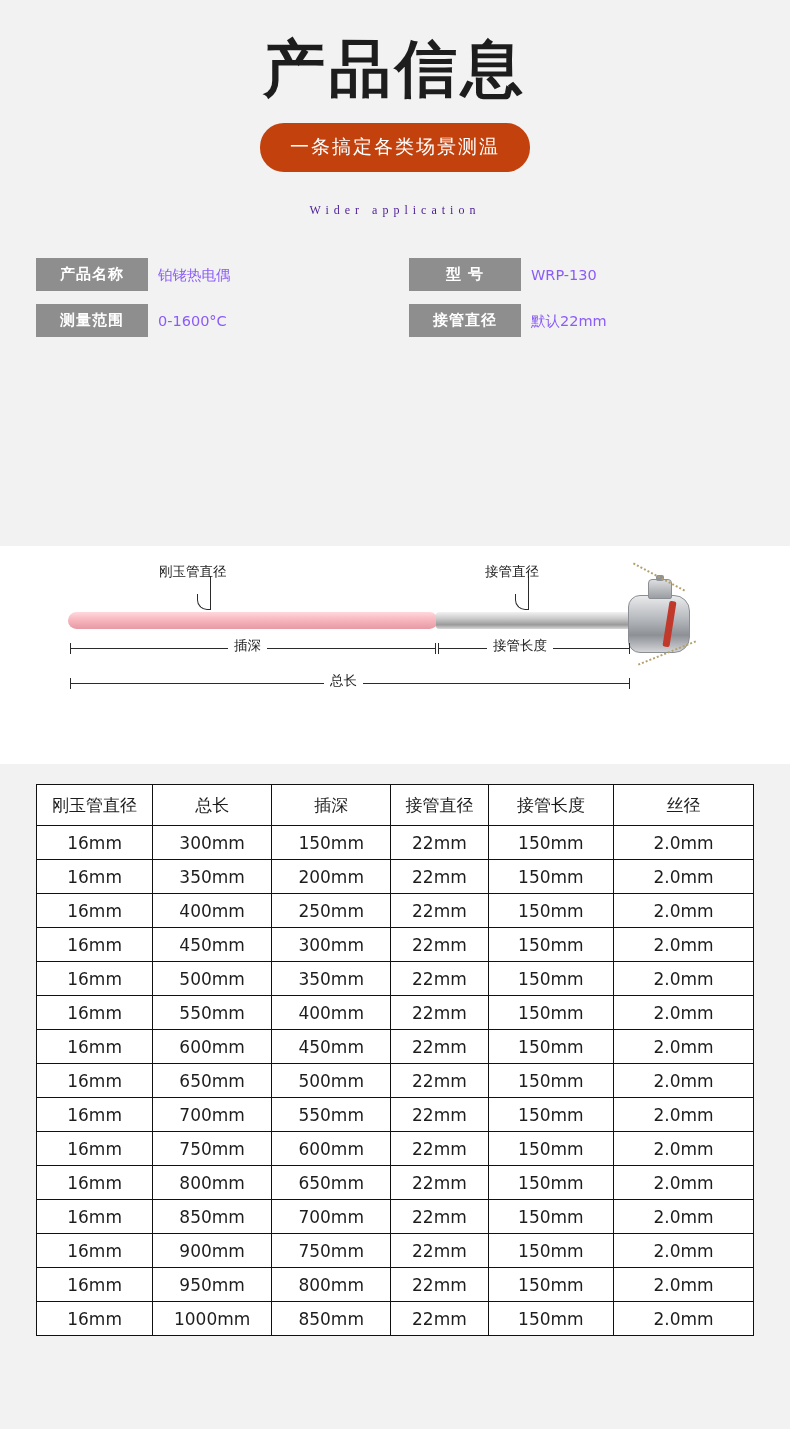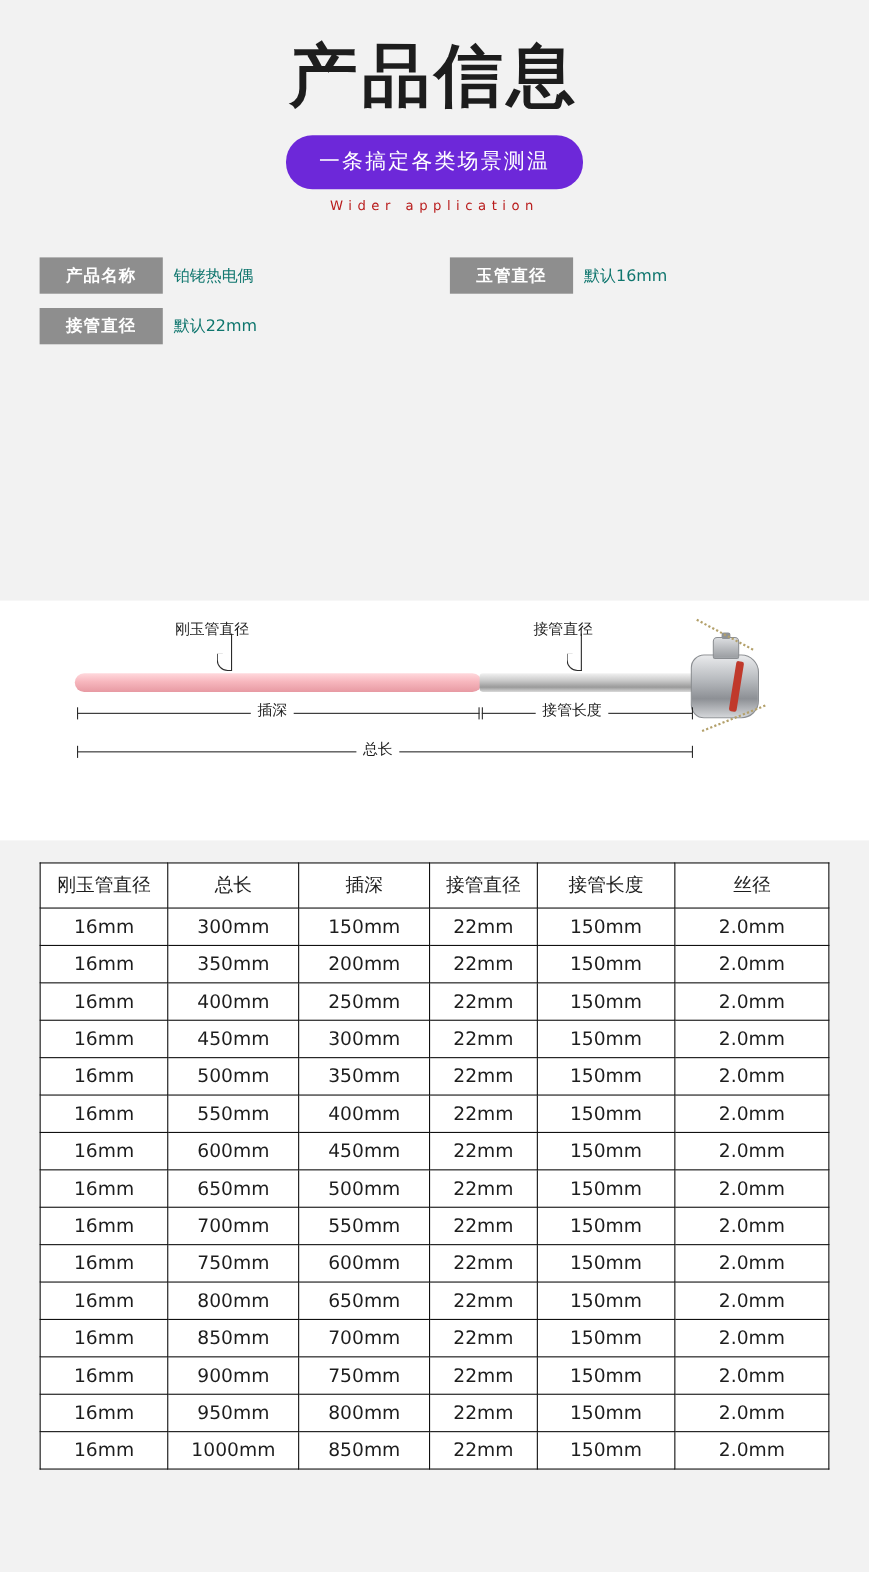--- a/index.html
+++ b/index.html
@@ -23,32 +23,33 @@
   .hero-title {
     font-size:62px;
     font-weight:bold;
     letter-spacing:4px;
     color:#1d1d1d;
     line-height:1.12;
   }
   .hero-pill {
     display:inline-block;
     margin-top:20px;
-    background:#6d28d9;
+    background:#c2410c;
     color:#fff;
     font-size:19px;
     letter-spacing:2px;
     padding:11px 30px 12px;
     border-radius:24px;
   }
   .hero-sub {
-    margin-top:8px;
+    margin-top:31px;
     font-size:12px;
     letter-spacing:5px;
-    color:#b91c1c;
+    color:#4c1d95;
+    font-family:Liberation Serif, serif;
   }
 
   
   .specs {
     position:relative;
     margin:40px 0 0 0;
     padding:0 36px;
     display:grid;
     grid-template-columns: 1fr 1fr;
     column-gap:28px;
@@ -63,21 +64,21 @@
     font-weight:bold;
     text-align:center;
     padding:7px 2px;
     letter-spacing:1px;
     white-space:nowrap;
   }
   .spec-val {
     padding:7px 0 0 10px;
     font-size:14.5px;
     line-height:1.38;
-    color:#0f766e;
+    color:#8b5cf6;
   }
   .spec-val.small { font-size:12.3px; line-height:1.32; padding-top:3px; }
 
   
   .drawing {
     position:relative;
     margin-top:30px;
     width:790px;
     height:218px;
     background:#ffffff;
@@ -206,26 +207,30 @@
     <div class="hero-title">产品信息</div>
     <div class="hero-pill">一条搞定各类场景测温</div>
     <div class="hero-sub">Wider application</div>
   </div>
 
   <div class="specs">
     <div class="spec-row">
       <div class="spec-key">产品名称</div>
       <div class="spec-val">铂铑热电偶</div>
     </div>
-
-
     <div class="spec-row">
-      <div class="spec-key">玉管直径</div>
-      <div class="spec-val">默认16mm</div>
+      <div class="spec-key">型    号</div>
+      <div class="spec-val">WRP-130</div>
     </div>
+
+    <div class="spec-row">
+      <div class="spec-key">测量范围</div>
+      <div class="spec-val">0-1600°C</div>
+    </div>
+
 
     <div class="spec-row">
       <div class="spec-key">接管直径</div>
       <div class="spec-val">默认22mm</div>
     </div>
   </div>
 
   <div class="drawing" style="position:absolute; left:0; top:516px;">
   </div>
 

